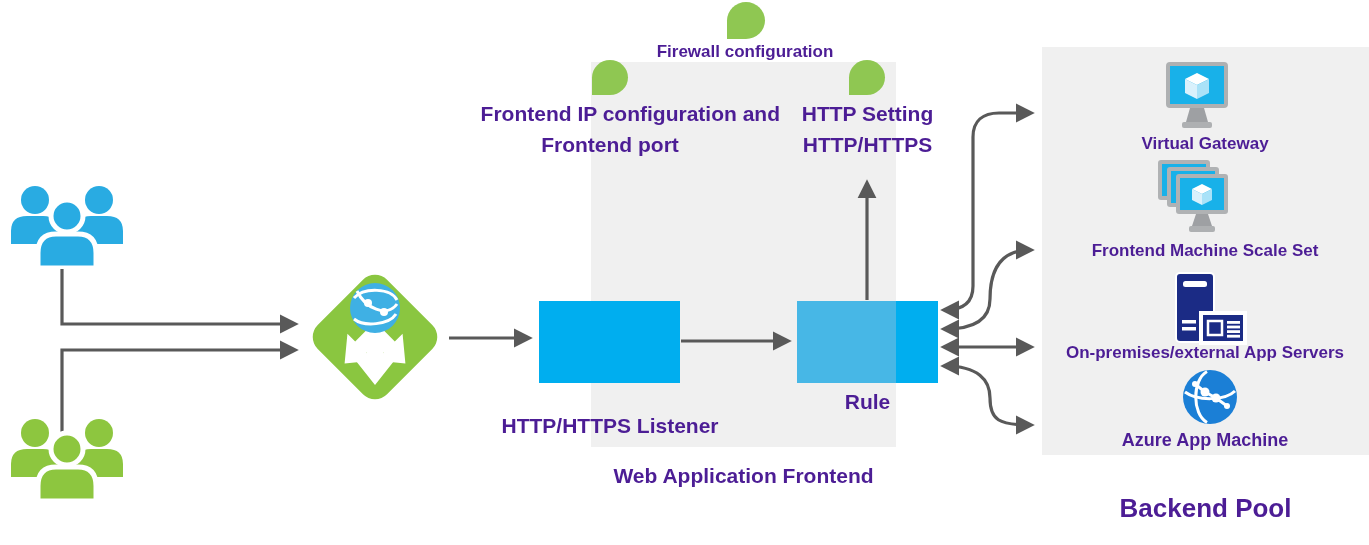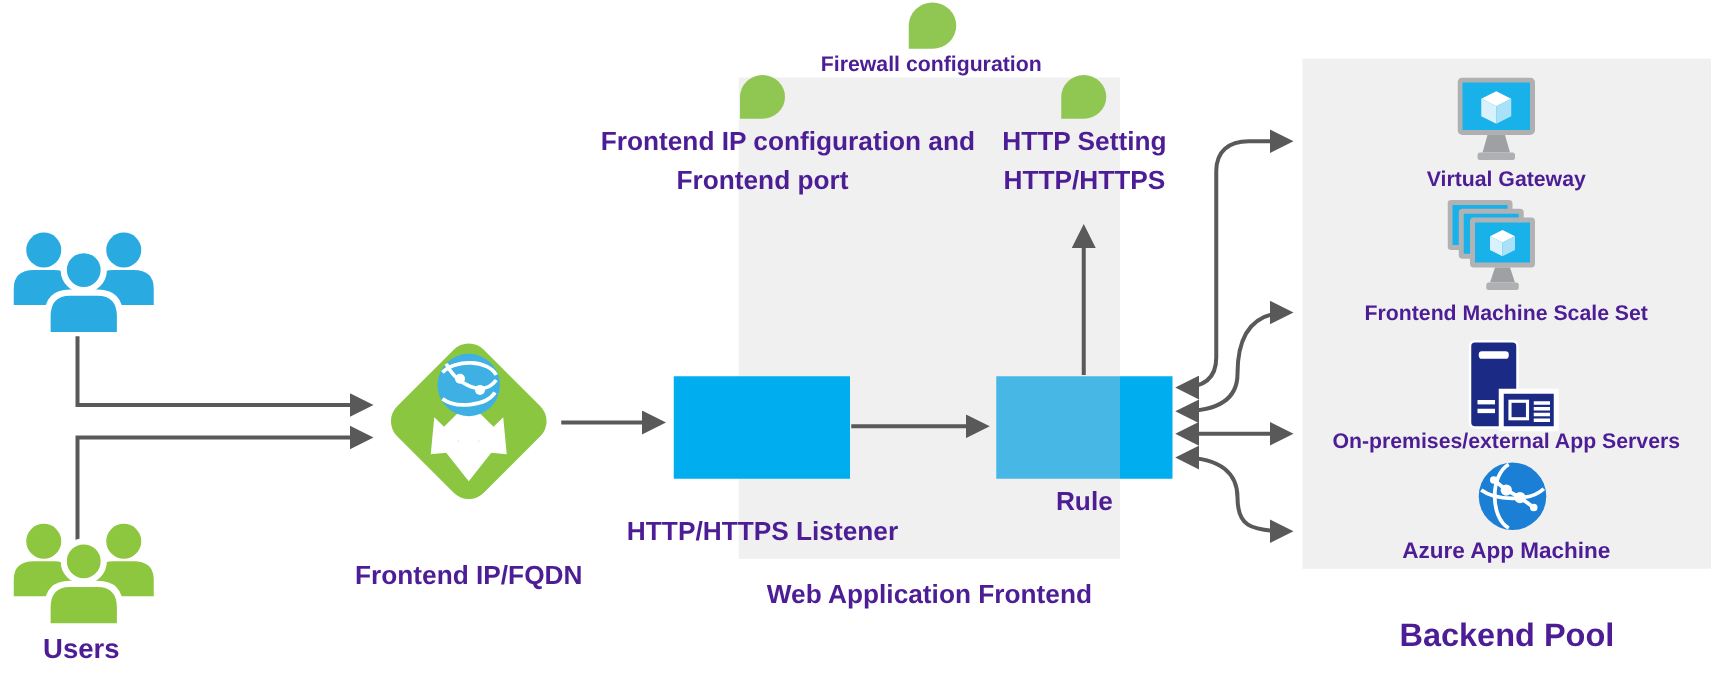--- a/index.html
+++ b/index.html
@@ -68,42 +68,40 @@
         <circle cx="27" cy="17" r="14"></circle>
         <path d="M 3 61 V 48 Q 3 33 19 33 H 35 Q 51 33 51 48 V 61 Z"></path>
         <circle cx="91" cy="17" r="14"></circle>
         <path d="M 67 61 V 48 Q 67 33 83 33 H 99 Q 115 33 115 48 V 61 Z"></path>
         <circle cx="59" cy="33" r="16" stroke="#fff" stroke-width="5"></circle>
         <path d="M 30 85 V 70 Q 30 51 48 51 H 70 Q 88 51 88 70 V 85 Z" stroke="#fff" stroke-width="5"></path>
       </g>
     </svg>
   </div>
 
-  <div class="lbl lbl-lg" style="left:0px; top:504px; width:130px; font-size:22px;">Users</div>
 
   <div class="node" style="left:301px; top:263px;">
     <svg class="icon-svg" width="148" height="148" viewBox="0 0 148 148">
       <rect x="25" y="25" width="98" height="98" rx="17" fill="#8AC640" transform="rotate(45 74 74)"></rect>
       <g fill="#fff" transform="translate(74,70)">
         <path d="M -8 -6 L -8 28 L -19 28 L 0 52 L 19 28 L 8 28 L 8 -6 Z"></path>
         <path transform="rotate(45)" d="M -8 0 L -8 20 L -19 20 L 0 43 L 19 20 L 8 20 L 8 0 Z"></path>
         <path transform="rotate(-45)" d="M -8 0 L -8 20 L -19 20 L 0 43 L 19 20 L 8 20 L 8 0 Z"></path>
       </g>
       <circle cx="74" cy="45" r="25" fill="#3FB0E4"></circle>
       <g stroke="#fff" stroke-width="3" fill="none">
         <path d="M 53 35 C 63 24 90 25 96 37"></path>
         <path d="M 53 56 C 63 64 88 62 95 51"></path>
         <path d="M 56 28 C 64 45 86 55 96 41"></path>
       </g>
       <circle cx="67" cy="40" r="4" fill="#fff"></circle>
       <circle cx="83" cy="49" r="4" fill="#fff"></circle>
     </svg>
   </div>
 
-  <div class="lbl lbl-lg" style="left:255px; top:446px; width:240px;">Frontend IP/FQDN</div>
 
   <div class="bluebox" style="left:539px; top:301px; width:141px; height:82px;"></div>
   <div class="bluebox" id="rule-box" style="left:797px; top:301px; width:141px; height:82px;"></div>
 
   <div class="lbl lbl-lg" style="left:490px; top:387px; width:240px;margin-top:24px;">HTTP/HTTPS Listener</div>
   <div class="lbl lbl-lg" style="left:797px; top:387px; width:141px;">Rule</div>
   <div class="lbl lbl-lg" style="left:591px; top:461px; width:305px;">Web Application Frontend</div>
 
   <div class="dot" style="left:727px; top:2px; width:38px; height:37px;"></div>
   <div class="dot" style="left:592px; top:60px; width:36px; height:35px;"></div>

